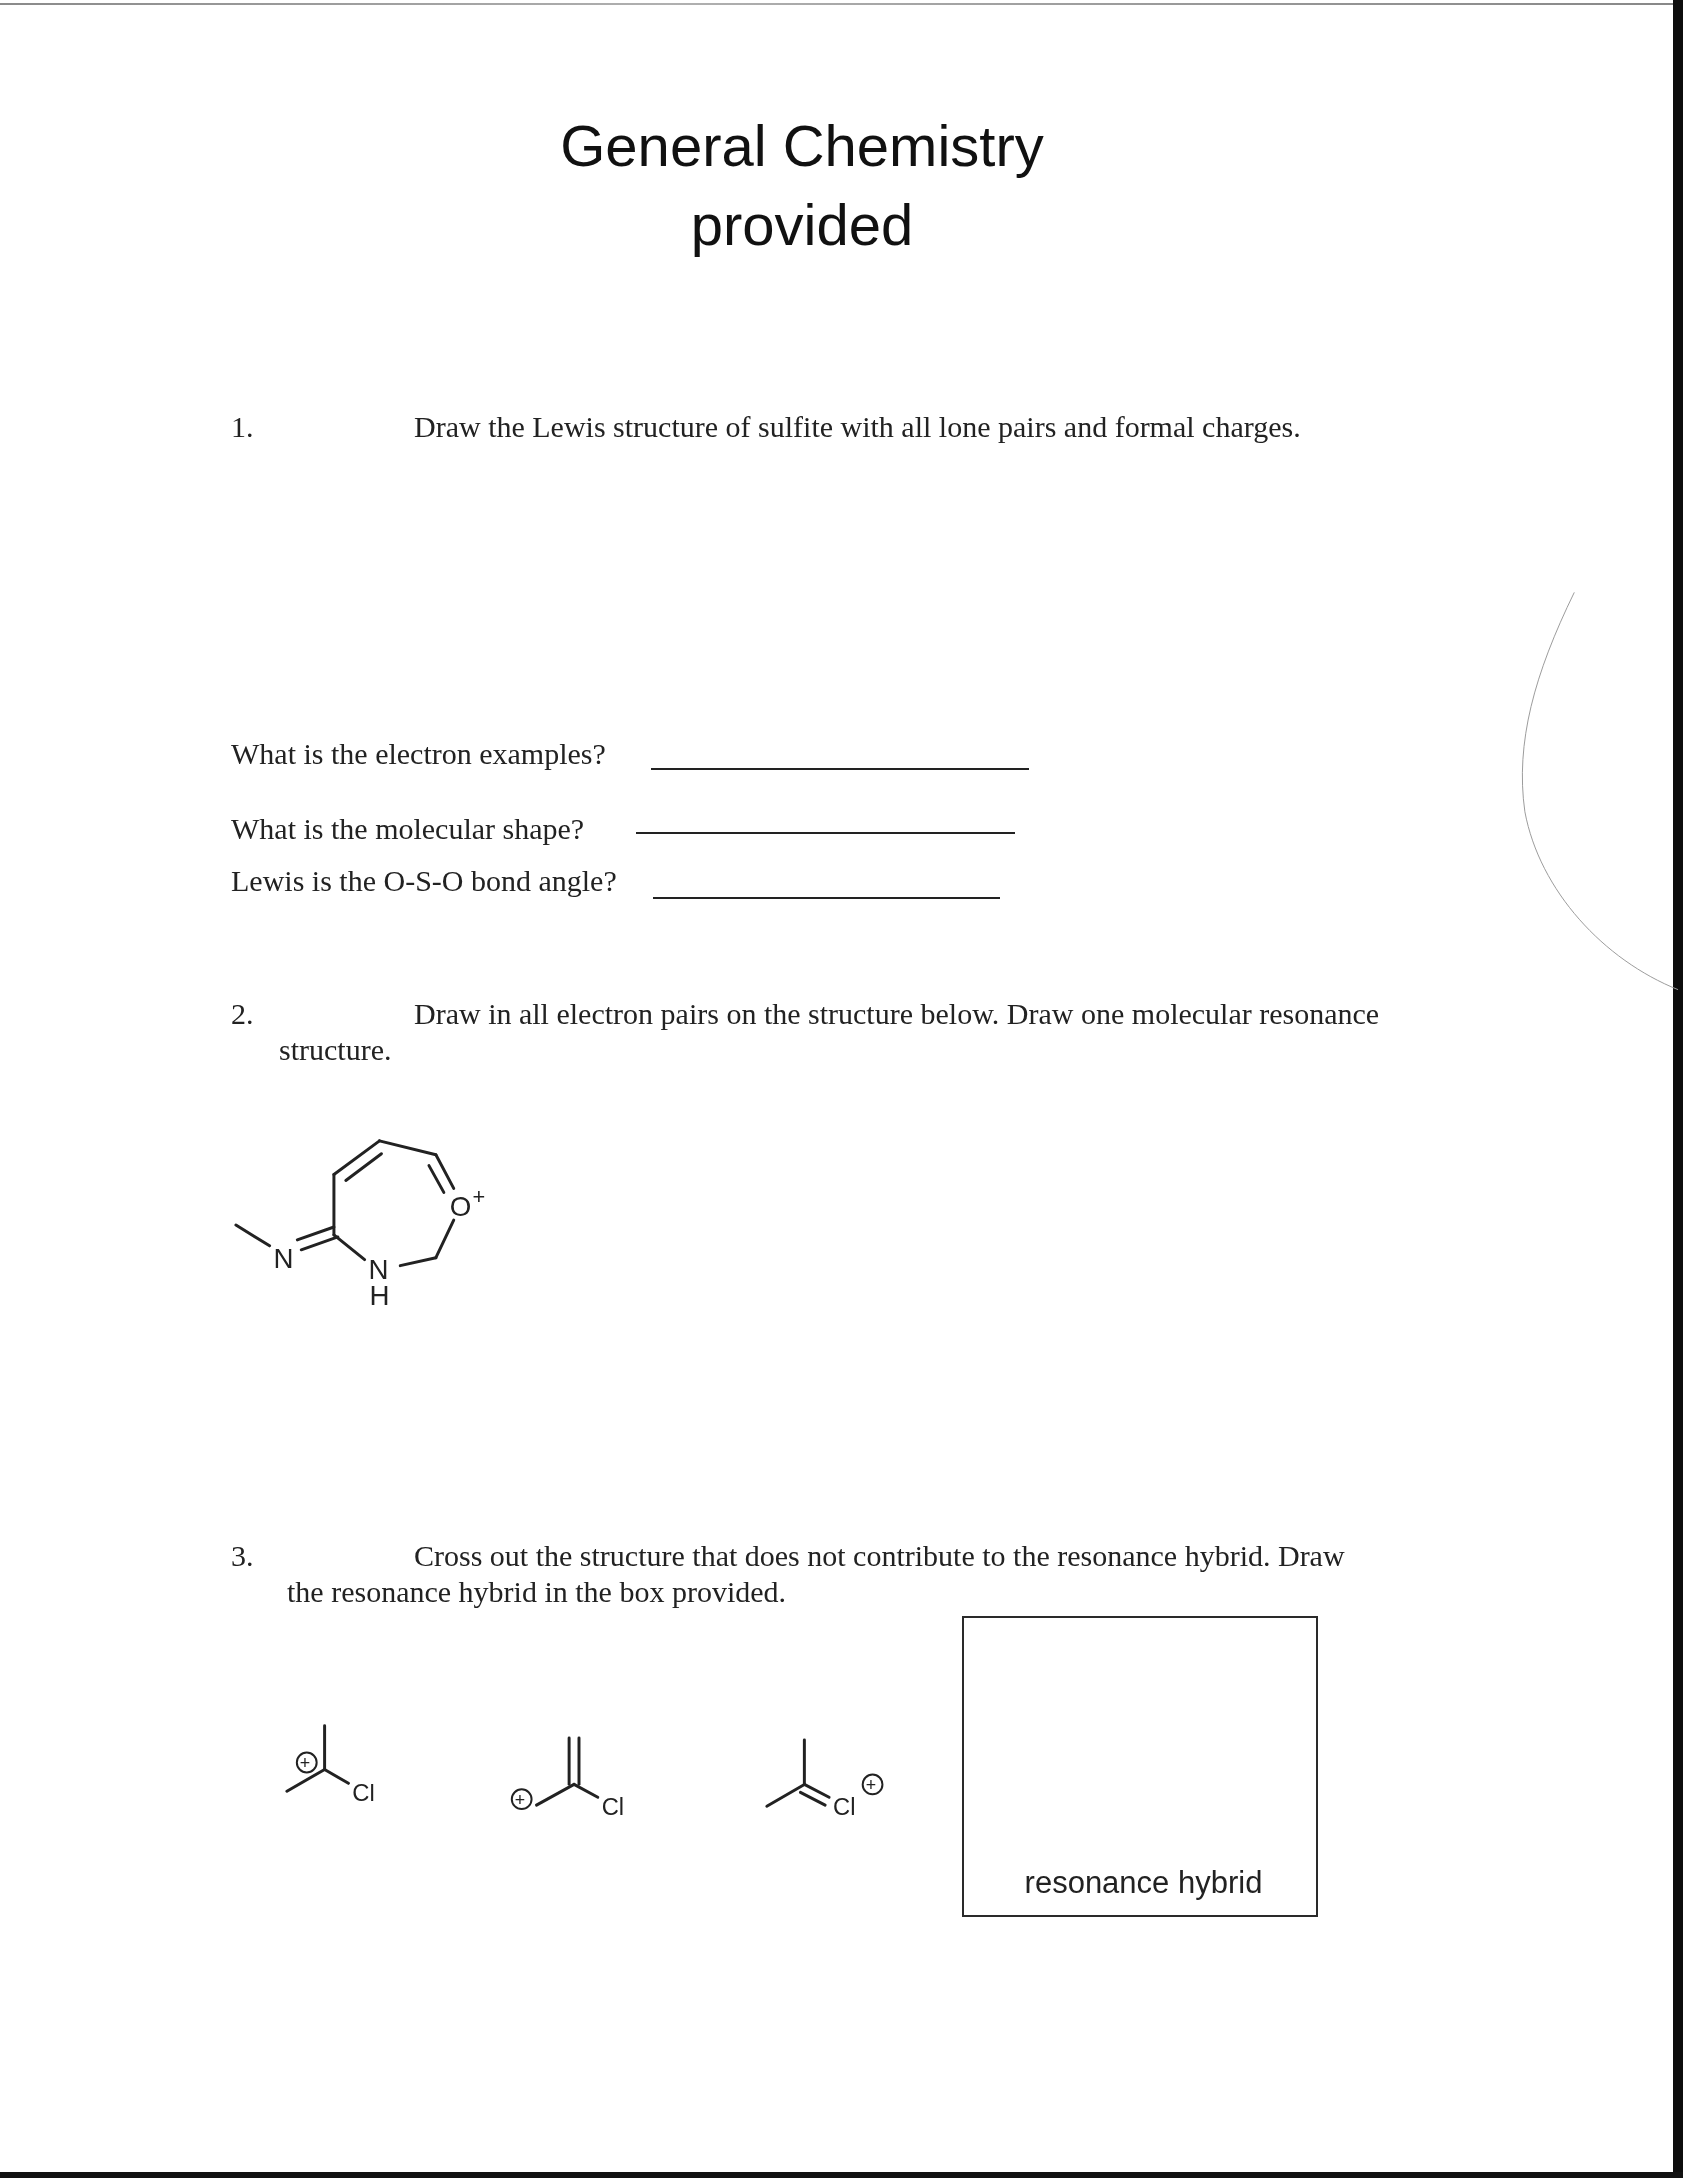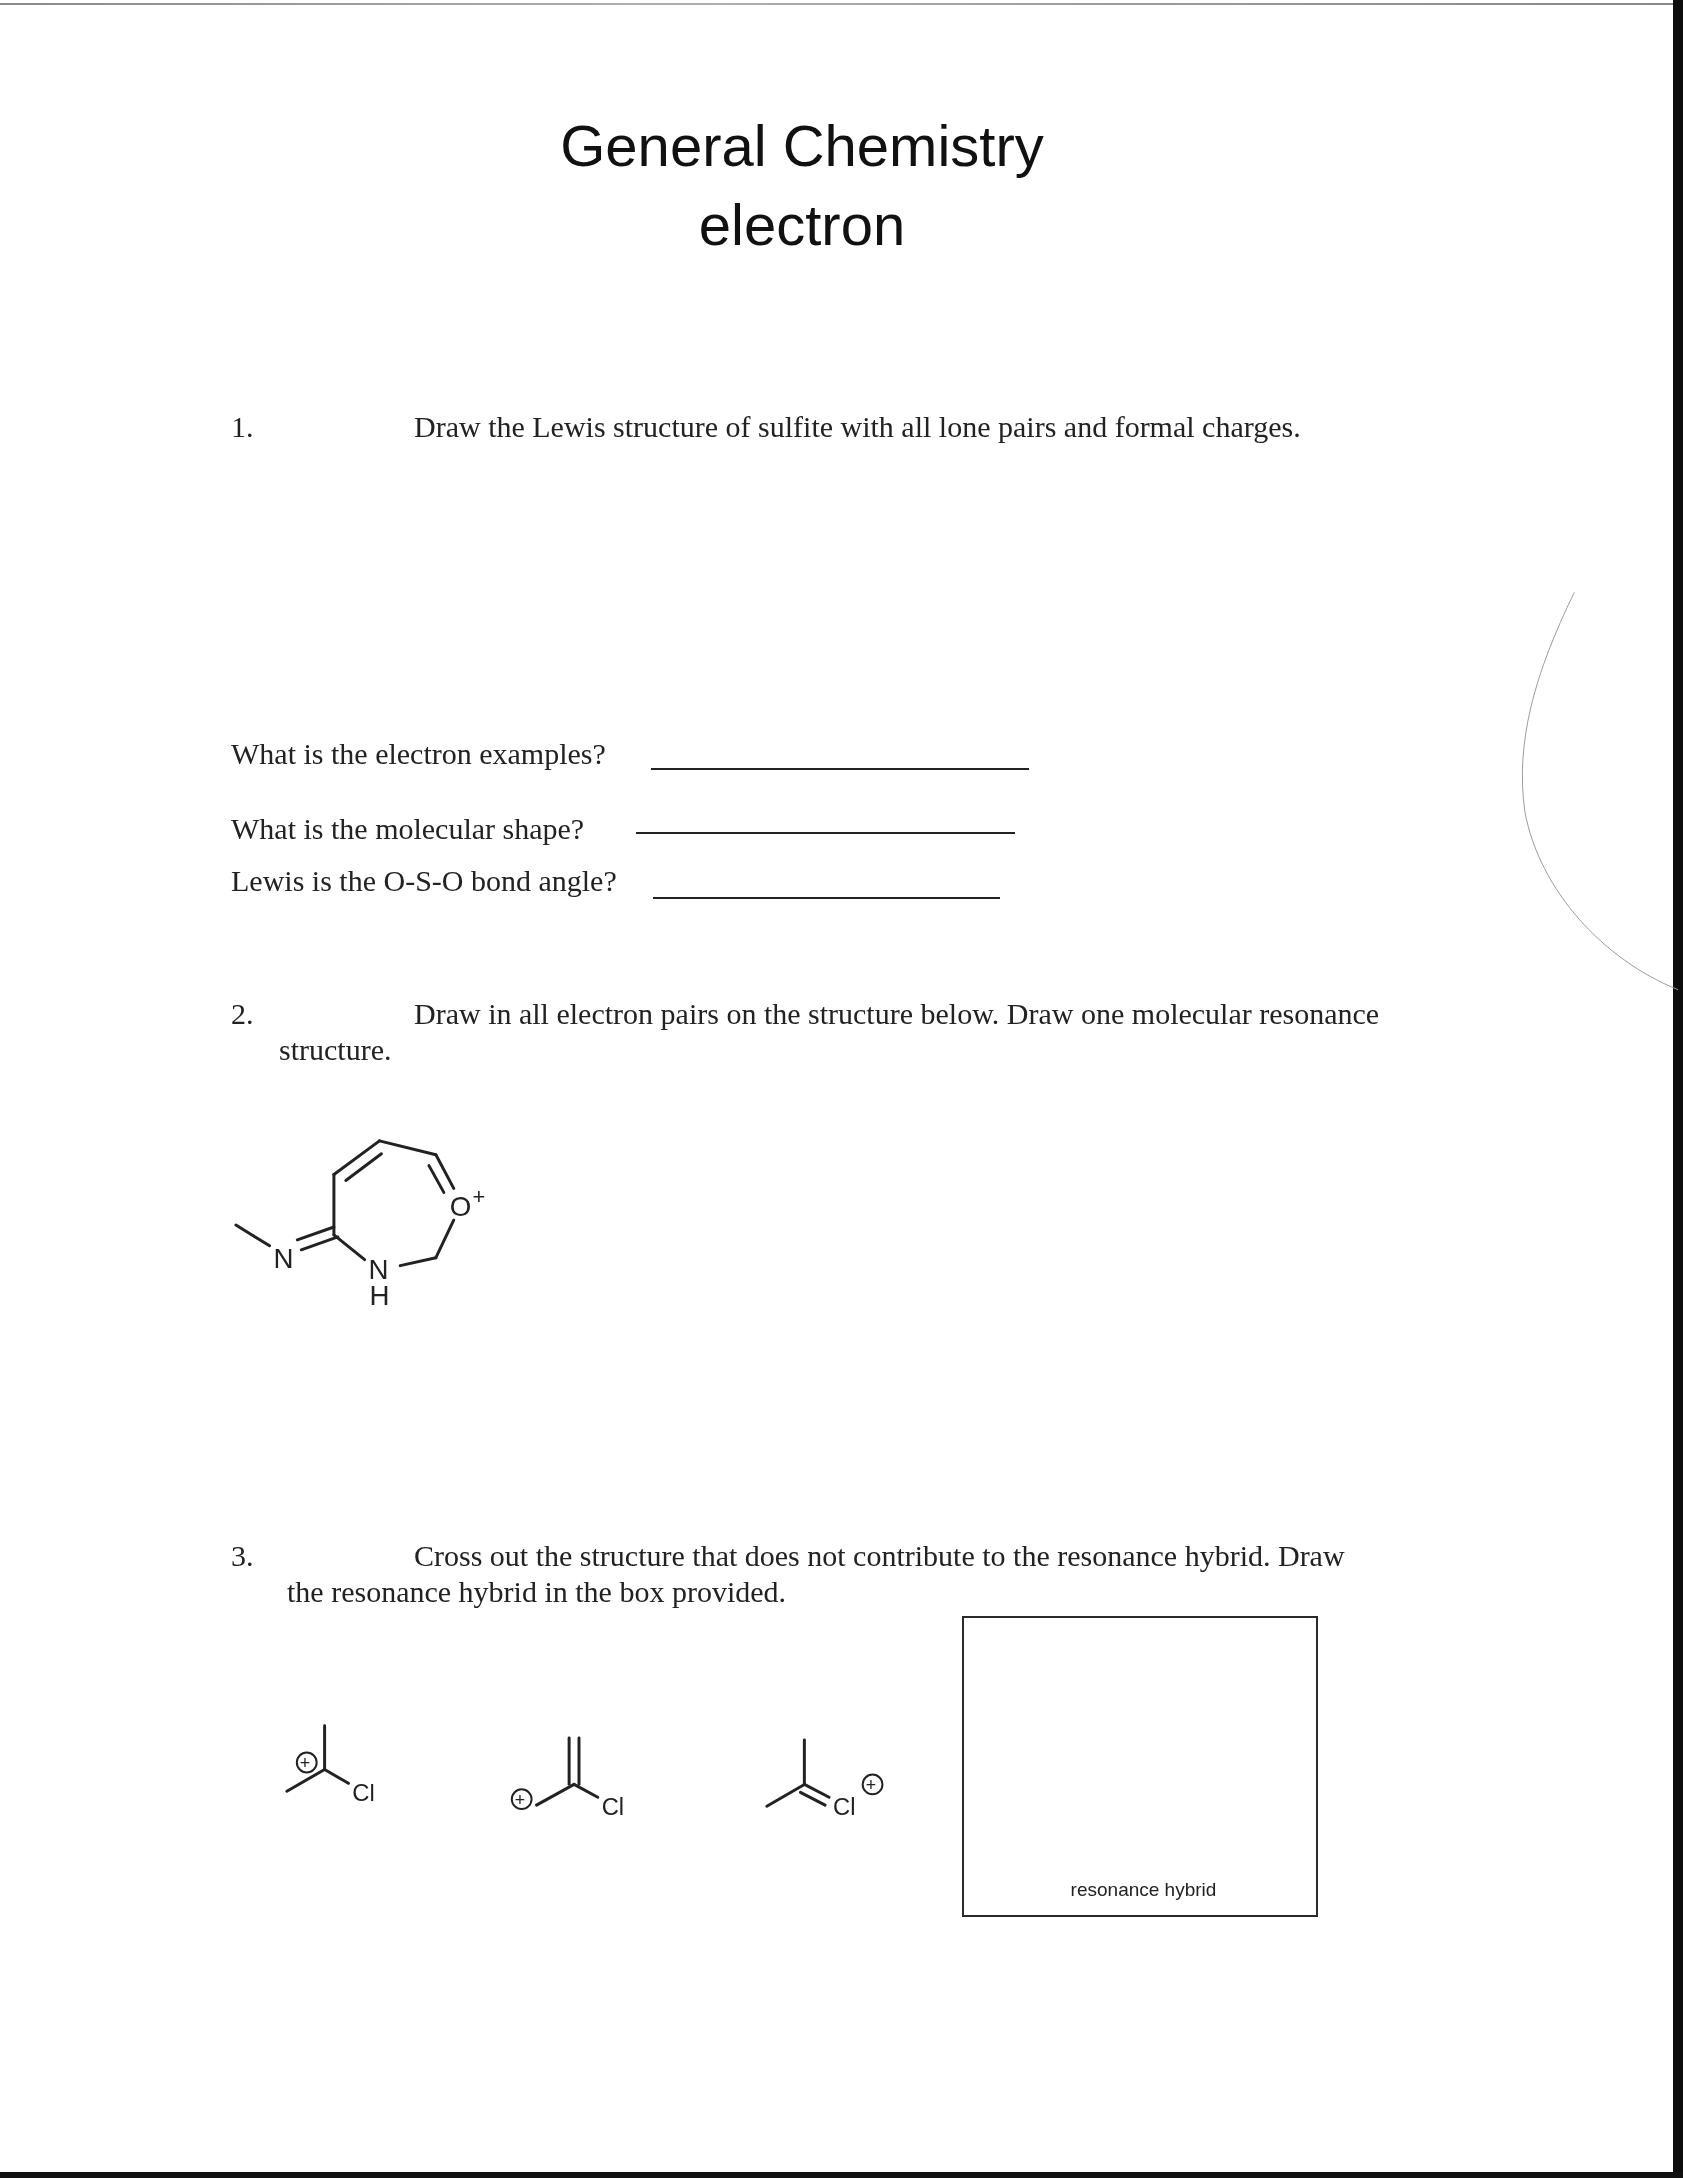--- a/index.html
+++ b/index.html
@@ -15,37 +15,37 @@
 
   .title { position: absolute; left: 0; width: 1604px; text-align: center; font-family: "Liberation Sans", sans-serif; font-size: 58px; color: #111; line-height: 1; }
   .title.l1 { top: 117px; }
   .title.l2 { top: 196px; }
 
   .serif { font-family: "Liberation Serif", serif; font-size: 30px; color: #222; position: absolute; white-space: nowrap; }
 
   .blank { position: absolute; height: 2px; background: #222; }
 
   .box { position: absolute; left: 962px; top: 1616px; width: 356px; height: 301px; border: 2px solid #2a2a2a; box-sizing: border-box; }
-  .box-label { position: absolute; left: 7px; right: 0; bottom: 14px; text-align: center; font-family: "Liberation Sans", sans-serif; font-size: 19px; color: #222; }
+  .box-label { position: absolute; left: 7px; right: 0; bottom: 14px; text-align: center; font-family: "Liberation Sans", sans-serif; font-size: 31px; color: #222; }
 
   svg text { font-family: "Liberation Sans", sans-serif; fill: #222; }
   .mol line, .mol path, .mol polyline { stroke: #222; stroke-width: 3; fill: none; stroke-linecap: round; }
 </style>
 </head>
 <body>
 
 <div class="scan-top"></div>
 <div class="scan-right"></div>
 <div class="scan-bottom"></div>
 <svg class="scan-arc" width="168" height="416" viewBox="0 0 170 420">
   <path d="M60 8 C 20 90, 0 160, 10 230 C 25 310, 90 380, 165 410" stroke="#9a9a9a" stroke-width="1" fill="none"></path>
 </svg>
 
 <div class="title l1">General Chemistry</div>
-<div class="title l2">electron</div>
+<div class="title l2">provided</div>
 
 <div class="serif" style="left:231px; top:410px;">1.</div>
 <div class="serif" style="left:414px; top:410px;">Draw the Lewis structure of sulfite with all lone pairs and formal charges.</div>
 
 <div class="serif" style="left:231px; top:737px;">What is the electron examples?</div>
 <div class="blank" style="left:651px; top:768px; width:378px;"></div>
 
 <div class="serif" style="left:231px; top:800px;margin-top:12px;">What is the molecular shape?</div>
 <div class="blank" style="left:636px; top:832px; width:379px;"></div>
 

